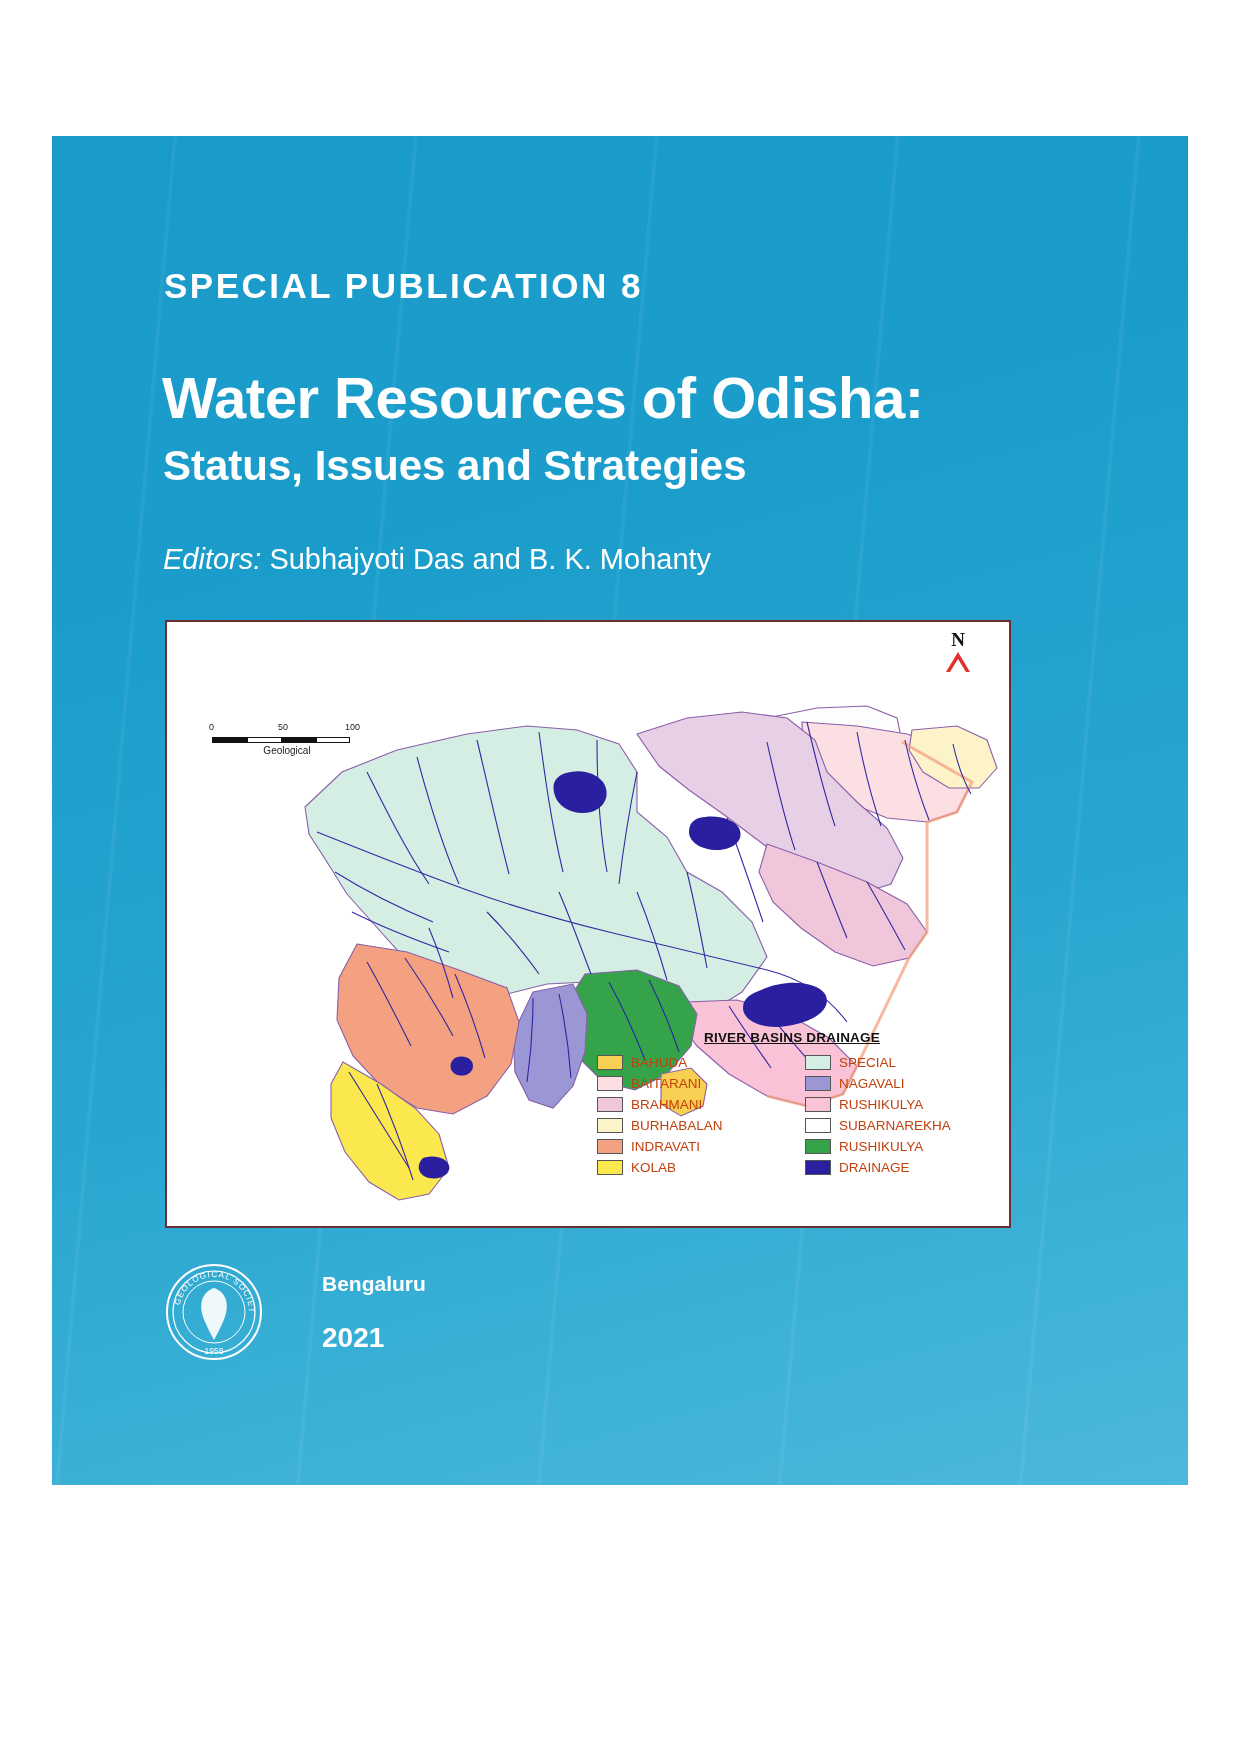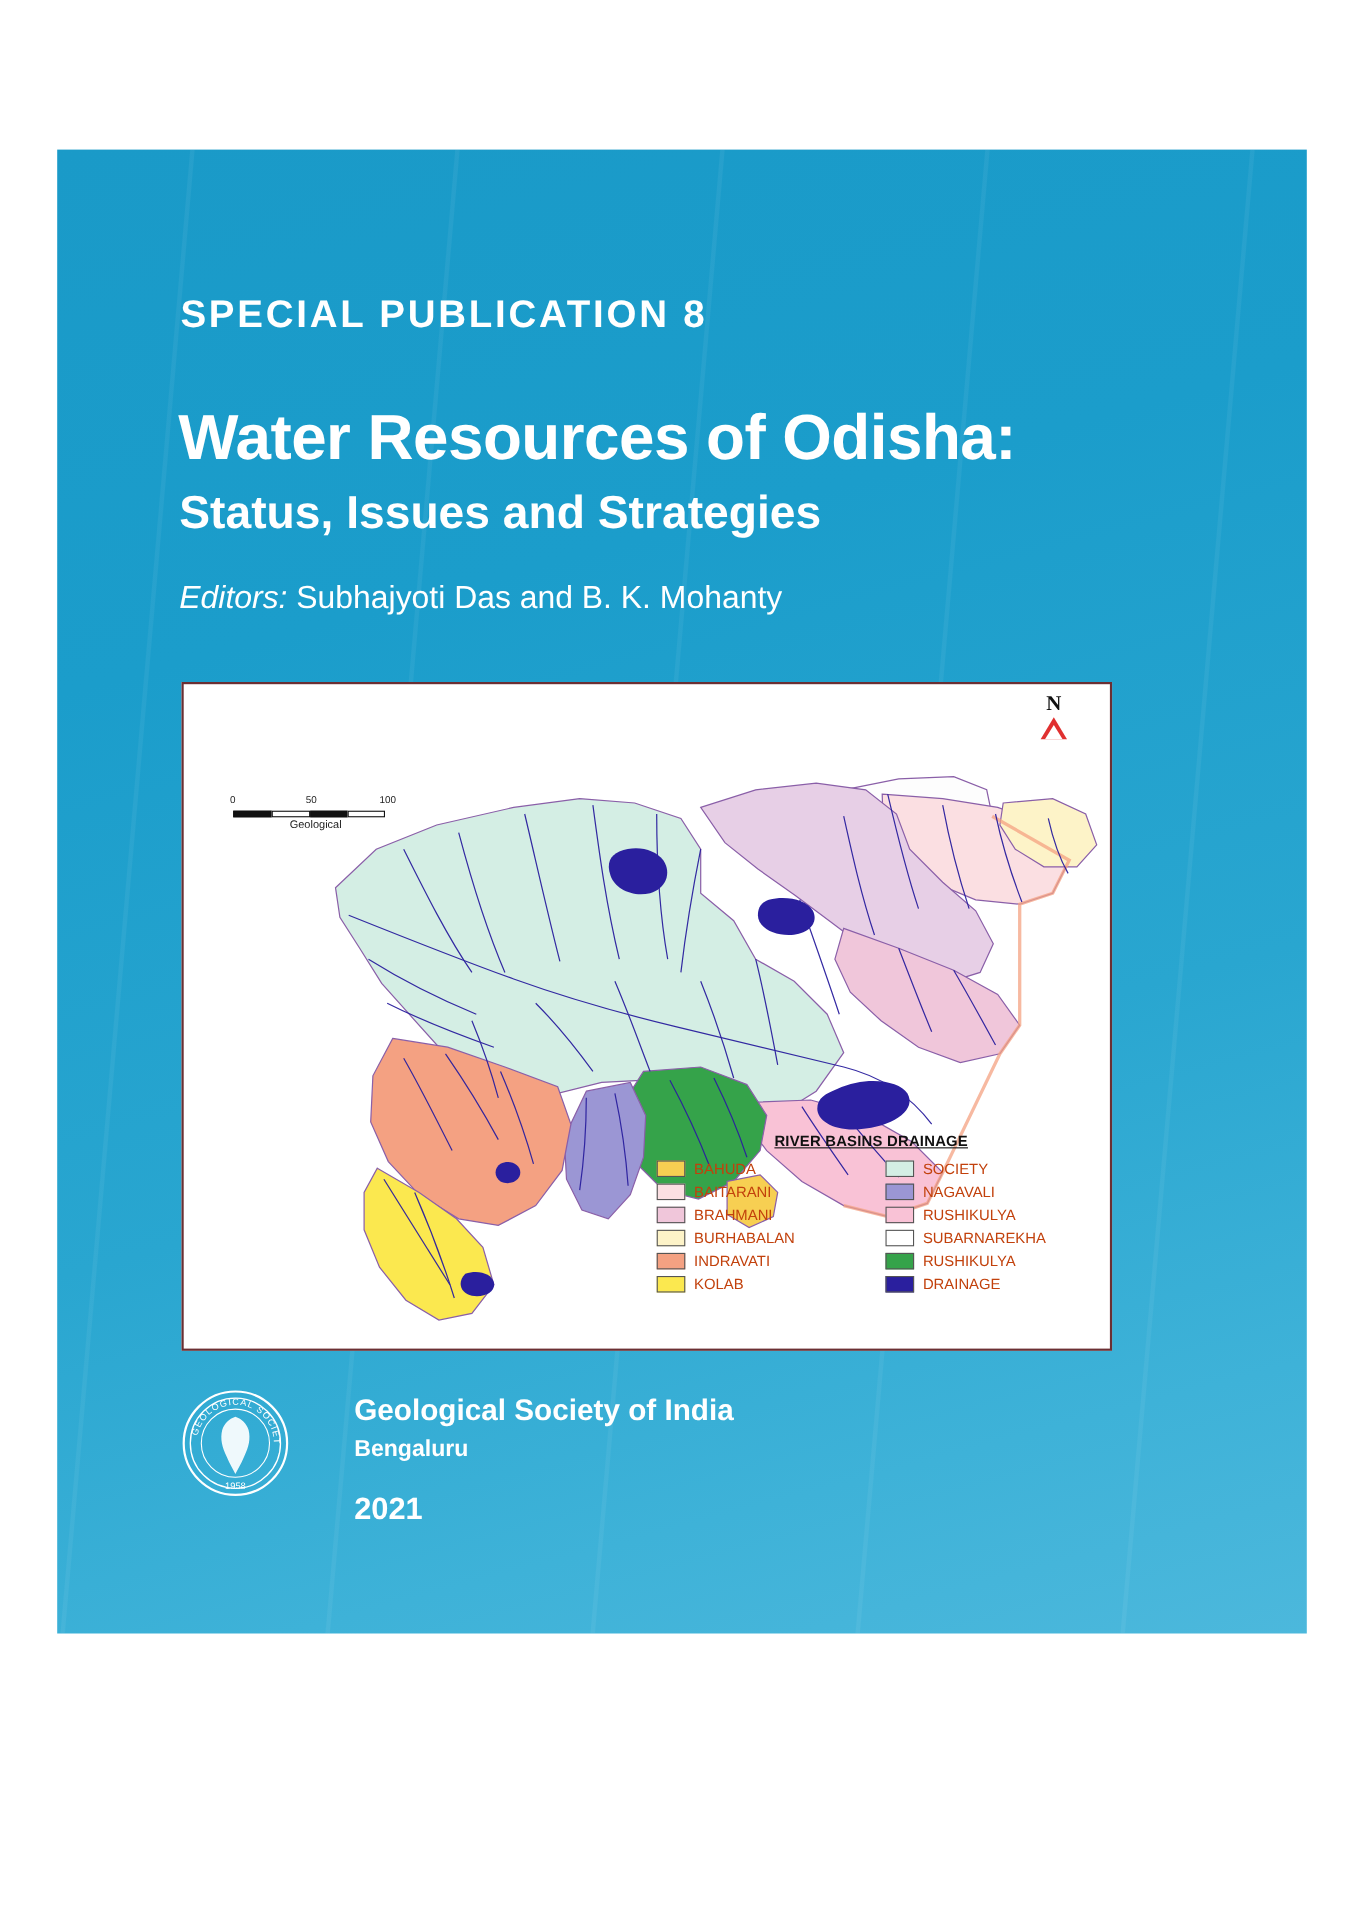--- a/index.html
+++ b/index.html
@@ -70,21 +70,21 @@
     left: 111px;
     top: 306px;
     color: #ffffff;
     font-size: 42px;
     font-weight: bold;
     white-space: nowrap;
   }
   .editors {
     position: absolute;
     left: 111px;
-    top: 392px;
+    top: 407px;
     color: #ffffff;
     font-size: 29px;
     white-space: nowrap;
   }
   .editors .em {
     font-style: italic;
     font-weight: normal;
   }
   
   .map-figure {
@@ -406,21 +406,21 @@
               <span class="legend-label">INDRAVATI</span>
             </div>
             <div class="legend-row">
               <span class="swatch" style="background:#fbe84f"></span>
               <span class="legend-label">KOLAB</span>
             </div>
           </div>
           <div class="legend-col">
             <div class="legend-row">
               <span class="swatch" style="background:#d4eee4"></span>
-              <span class="legend-label">SOCIETY</span>
+              <span class="legend-label">SPECIAL</span>
             </div>
             <div class="legend-row">
               <span class="swatch" style="background:#9b96d4"></span>
               <span class="legend-label">NAGAVALI</span>
             </div>
             <div class="legend-row">
               <span class="swatch" style="background:#f9c2d6"></span>
               <span class="legend-label">RUSHIKULYA</span>
             </div>
             <div class="legend-row">
@@ -446,19 +446,18 @@
       <circle cx="50" cy="50" r="31" fill="none" stroke="#ffffff" stroke-width="1"></circle>
       <path d="M50 26 C56 28 60 32 62 38 C64 46 62 54 58 62 C55 69 52 74 50 78 C48 74 45 69 42 62 C38 54 36 46 38 38 C40 32 44 28 50 26 Z" fill="#ffffff" opacity="0.92"></path>
       <path id="logoArcTop" d="M50,50 m-35,0 a35,35 0 1,1 70,0" fill="none"></path>
       <text font-size="8.2" fill="#ffffff" font-family="Liberation Sans, sans-serif" letter-spacing="1.1">
         <textPath href="#logoArcTop" startOffset="6%">GEOLOGICAL SOCIETY</textPath>
       </text>
       <text x="50" y="92" font-size="8.5" fill="#ffffff" text-anchor="middle" font-family="Liberation Sans, sans-serif">1958</text>
     </svg>
 
     <div class="pub">
-      <div class="org">Geological Society of India</div>
       <div class="city">Bengaluru</div>
       <div class="year">2021</div>
     </div>
 
   </div>
 </div>
 
 </body></html>

